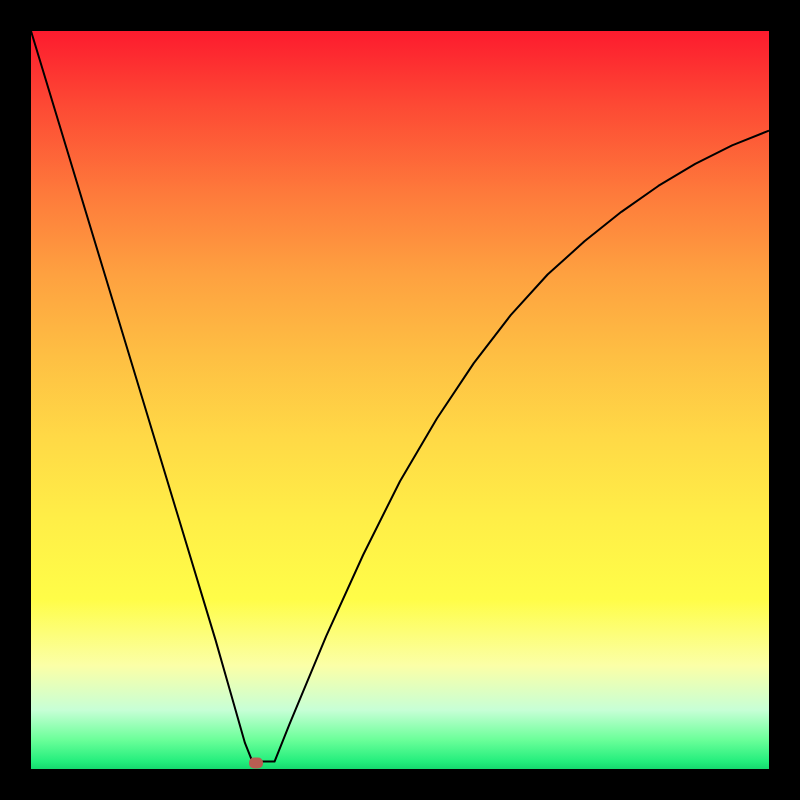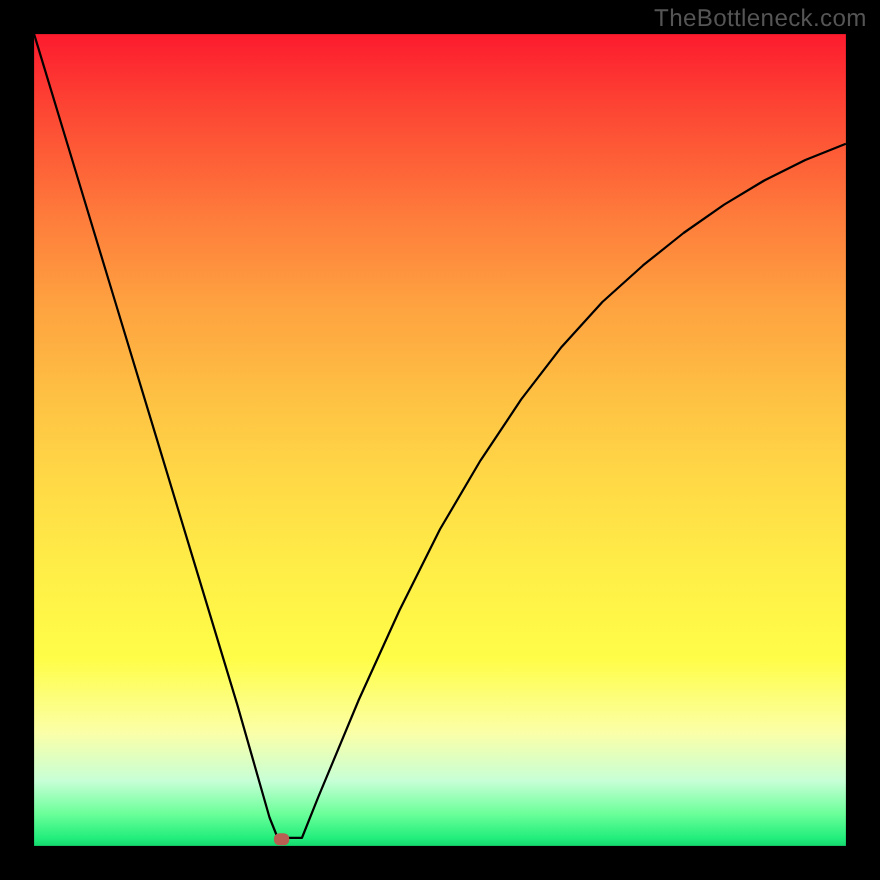--- a/index.html
+++ b/index.html
@@ -70,21 +70,20 @@
     border-radius: 5px;
     transform: translate(-50%, -50%);
     z-index: 10;
   }
 </style>
 </head>
 <body>
 
 <div class="page">
 
-  <div class="watermark">TheBottleneck.com</div>
 
   <div class="plot-area">
     <svg class="curve" viewBox="0 0 738 738" preserveAspectRatio="none">
       <path class="path-line" d="M0.00 0.00 L36.90 121.77 L73.80 243.54 L110.70 365.31 L147.60 487.08 L184.50 608.85 L199.26 660.51 L214.02 712.17 L221.40 730.62 L228.78 730.62 L243.54 730.62 L258.30 693.72 L295.20 605.16 L332.10 523.98 L369.00 450.18 L405.90 387.45 L442.80 332.10 L479.70 284.13 L516.60 243.54 L553.50 210.33 L590.40 180.81 L627.30 154.98 L664.20 132.84 L701.10 114.39 L738.00 99.63"></path>
     </svg>
     <div class="minimum-marker" style="left: 225.09px; top: 732.096px;"></div>
   </div>
 
 </div>
 

